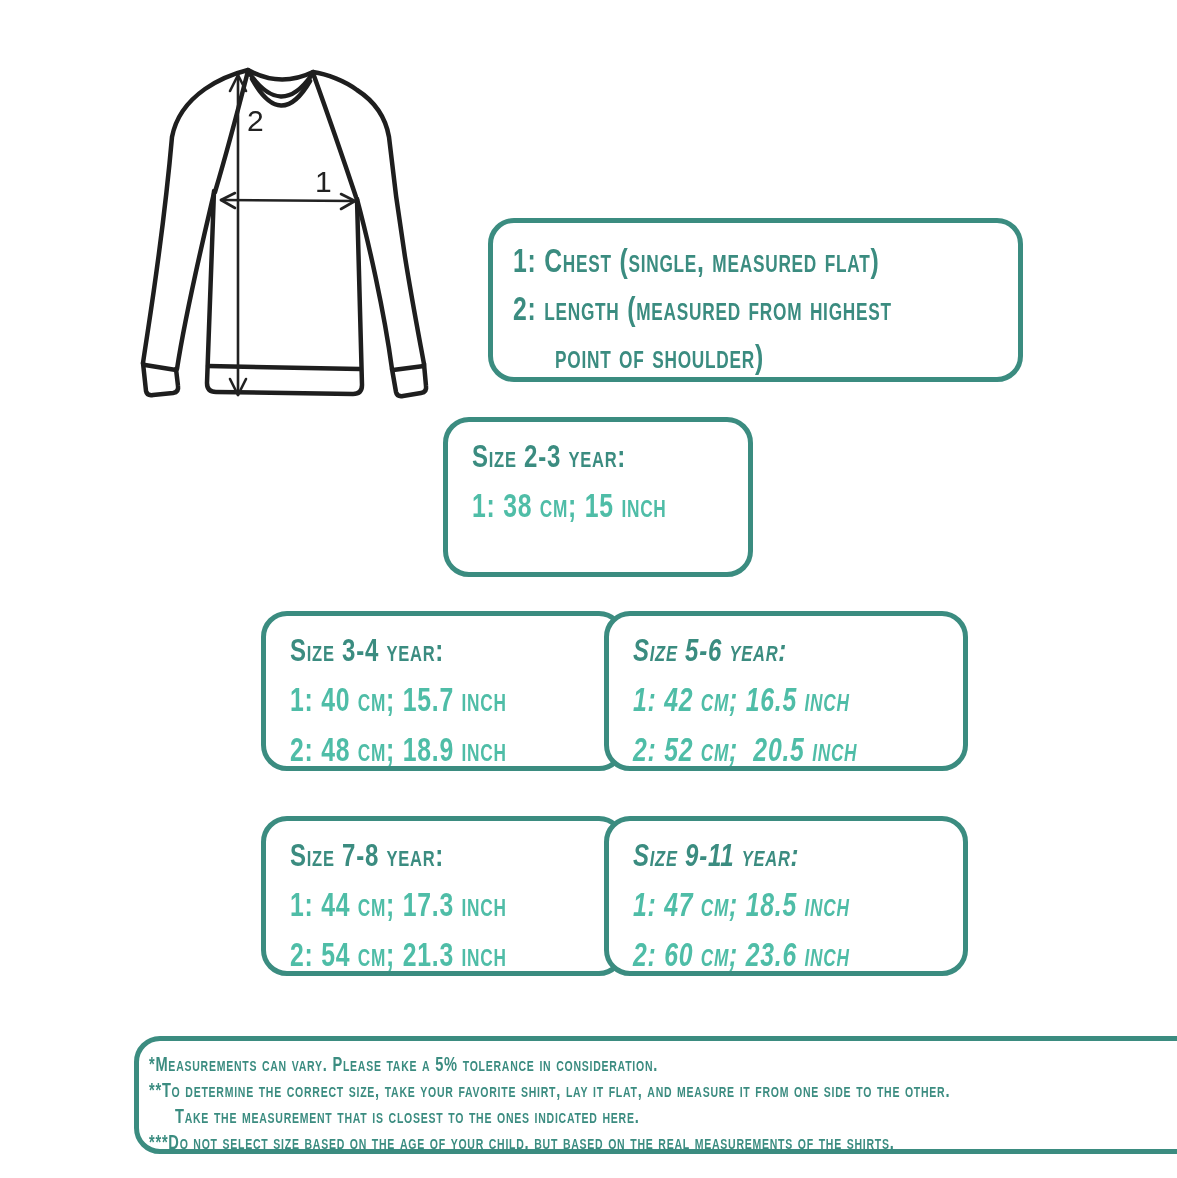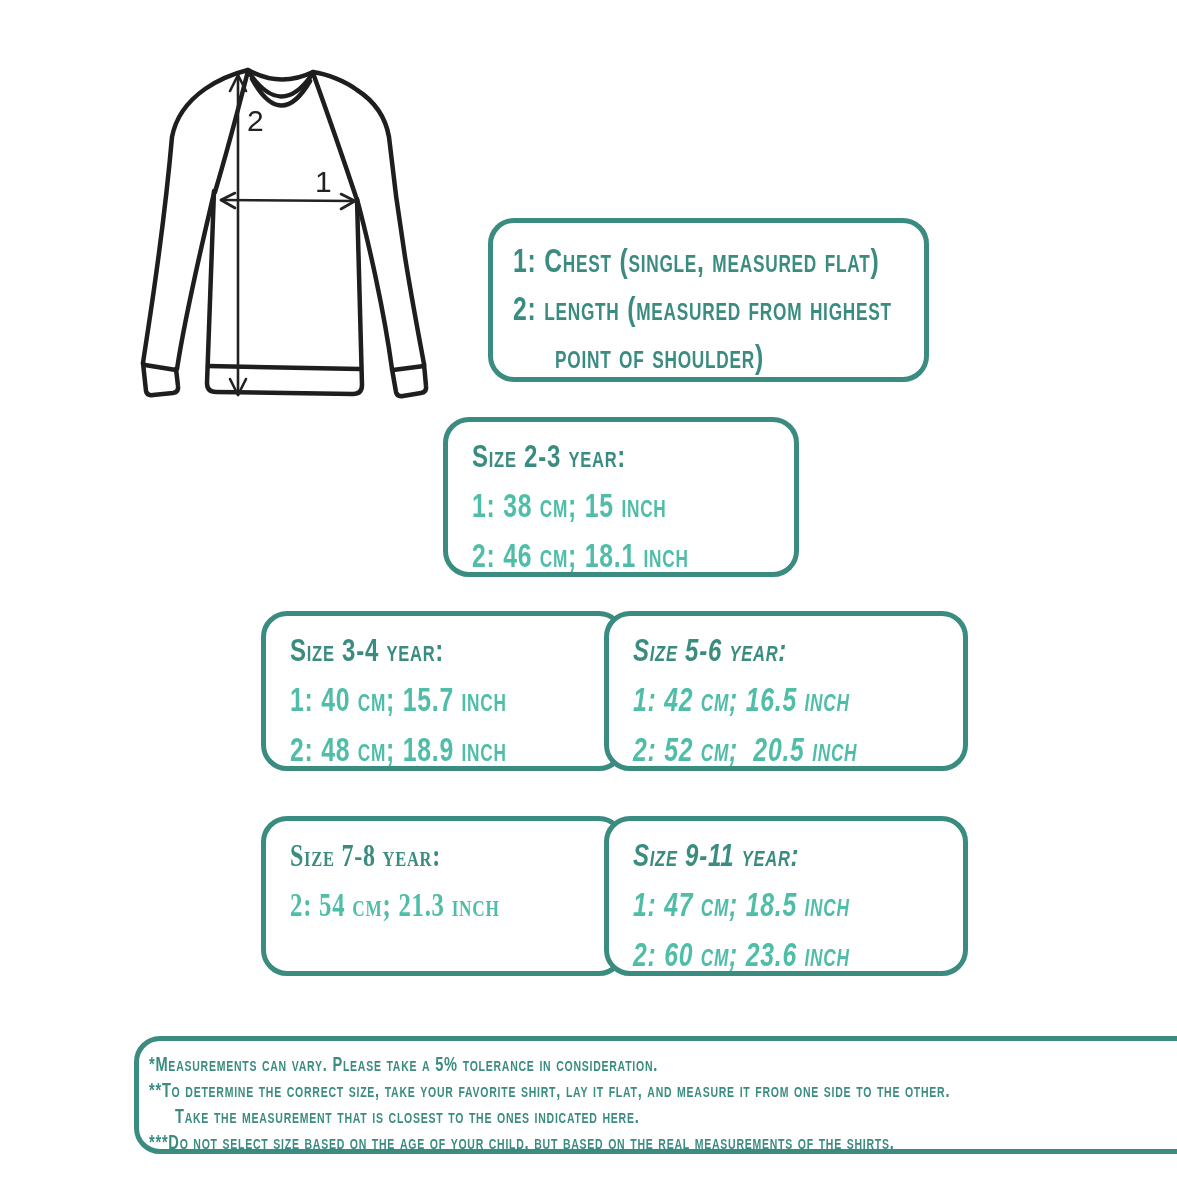--- a/index.html
+++ b/index.html
@@ -10,33 +10,33 @@
   .rbox{
     position:absolute;background:#fff;
     border:5px solid #3B8C80;border-radius:26px;box-sizing:border-box;
   }
   .line{display:block;white-space:nowrap;}
   .tx{
     display:inline-block;transform:scaleX(0.75);transform-origin:0 50%;
     white-space:pre;font-variant:small-caps;font-weight:bold;letter-spacing:1px;
   }
   
-  .legend{left:488px;top:218px;width:441px;height:164px;padding:14px 10px 0 20px;}
+  .legend{left:488px;top:218px;width:535px;height:164px;padding:14px 10px 0 20px;}
   .legend .line{line-height:48px;font-size:33px;}
   .legend .tx{color:#3B8C80;}
   .legend .indent{padding-left:42px;}
   
   .sbox{width:364px;height:160px;padding:12px 8px 0 24px;}
   .sbox .line{line-height:44px;}
   .sbox .title .tx{color:#3B8C80;font-size:32px;}
   .sbox .val .tx{color:#4FBDA7;font-size:33px;}
-  .pos-23{left:443px;top:417px;width:356px;}
+  .pos-23{left:443px;top:417px;width:310px;}
   .pos-34{left:261px;top:611px;}
   .pos-56{left:604px;top:611px;font-style:italic;}
-  .pos-78{left:261px;top:816px;font-family:Liberation Serif, serif;}
+  .pos-78{left:261px;top:816px;}
   .pos-911{left:604px;top:816px;font-style:italic;}
   
   .footnotes{left:134px;top:1036px;width:1073px;height:118px;padding:10px 8px 0 10px;}
   .footnotes .line{line-height:26px;font-size:19.5px;}
   .footnotes .tx{color:#3B8C80;}
   .footnotes .indent{padding-left:26px;}
   
   .sweater-svg{position:absolute;left:130px;top:55px;width:310px;height:350px;}
   .garment{fill:none;stroke:#1E1E1E;stroke-width:4.5;stroke-linecap:round;stroke-linejoin:round;}
   .arrow{fill:none;stroke:#222222;stroke-width:2.6;stroke-linecap:round;}
@@ -92,37 +92,37 @@
 
 <div class="rbox legend">
   <span class="line"><span class="tx">1: Chest (single, measured flat)</span></span>
   <span class="line"><span class="tx">2: length (measured from highest</span></span>
   <span class="line indent"><span class="tx">point of shoulder)</span></span>
 </div>
 
 <div class="rbox sbox pos-23">
   <span class="line title"><span class="tx">Size 2-3 year:</span></span>
   <span class="line val"><span class="tx">1: 38 cm; 15 inch</span></span>
-  <span class="line val"><span class="tx">2: 46 cm; 18.1 inch</span></span>
 </div>
 
 <div class="rbox sbox pos-34">
   <span class="line title"><span class="tx">Size 3-4 year:</span></span>
   <span class="line val"><span class="tx">1: 40 cm; 15.7 inch</span></span>
   <span class="line val"><span class="tx">2: 48 cm; 18.9 inch</span></span>
 </div>
 
 <div class="rbox sbox pos-56">
   <span class="line title"><span class="tx">Size 5-6 year:</span></span>
   <span class="line val"><span class="tx">1: 42 cm; 16.5 inch</span></span>
   <span class="line val"><span class="tx">2: 52 cm;  20.5 inch</span></span>
 </div>
 
 <div class="rbox sbox pos-78">
   <span class="line title"><span class="tx">Size 7-8 year:</span></span>
+  <span class="line val"><span class="tx">1: 44 cm; 17.3 inch</span></span>
   <span class="line val"><span class="tx">2: 54 cm; 21.3 inch</span></span>
 </div>
 
 <div class="rbox sbox pos-911">
   <span class="line title"><span class="tx">Size 9-11 year:</span></span>
   <span class="line val"><span class="tx">1: 47 cm; 18.5 inch</span></span>
   <span class="line val"><span class="tx">2: 60 cm; 23.6 inch</span></span>
 </div>
 
 <div class="rbox footnotes">

